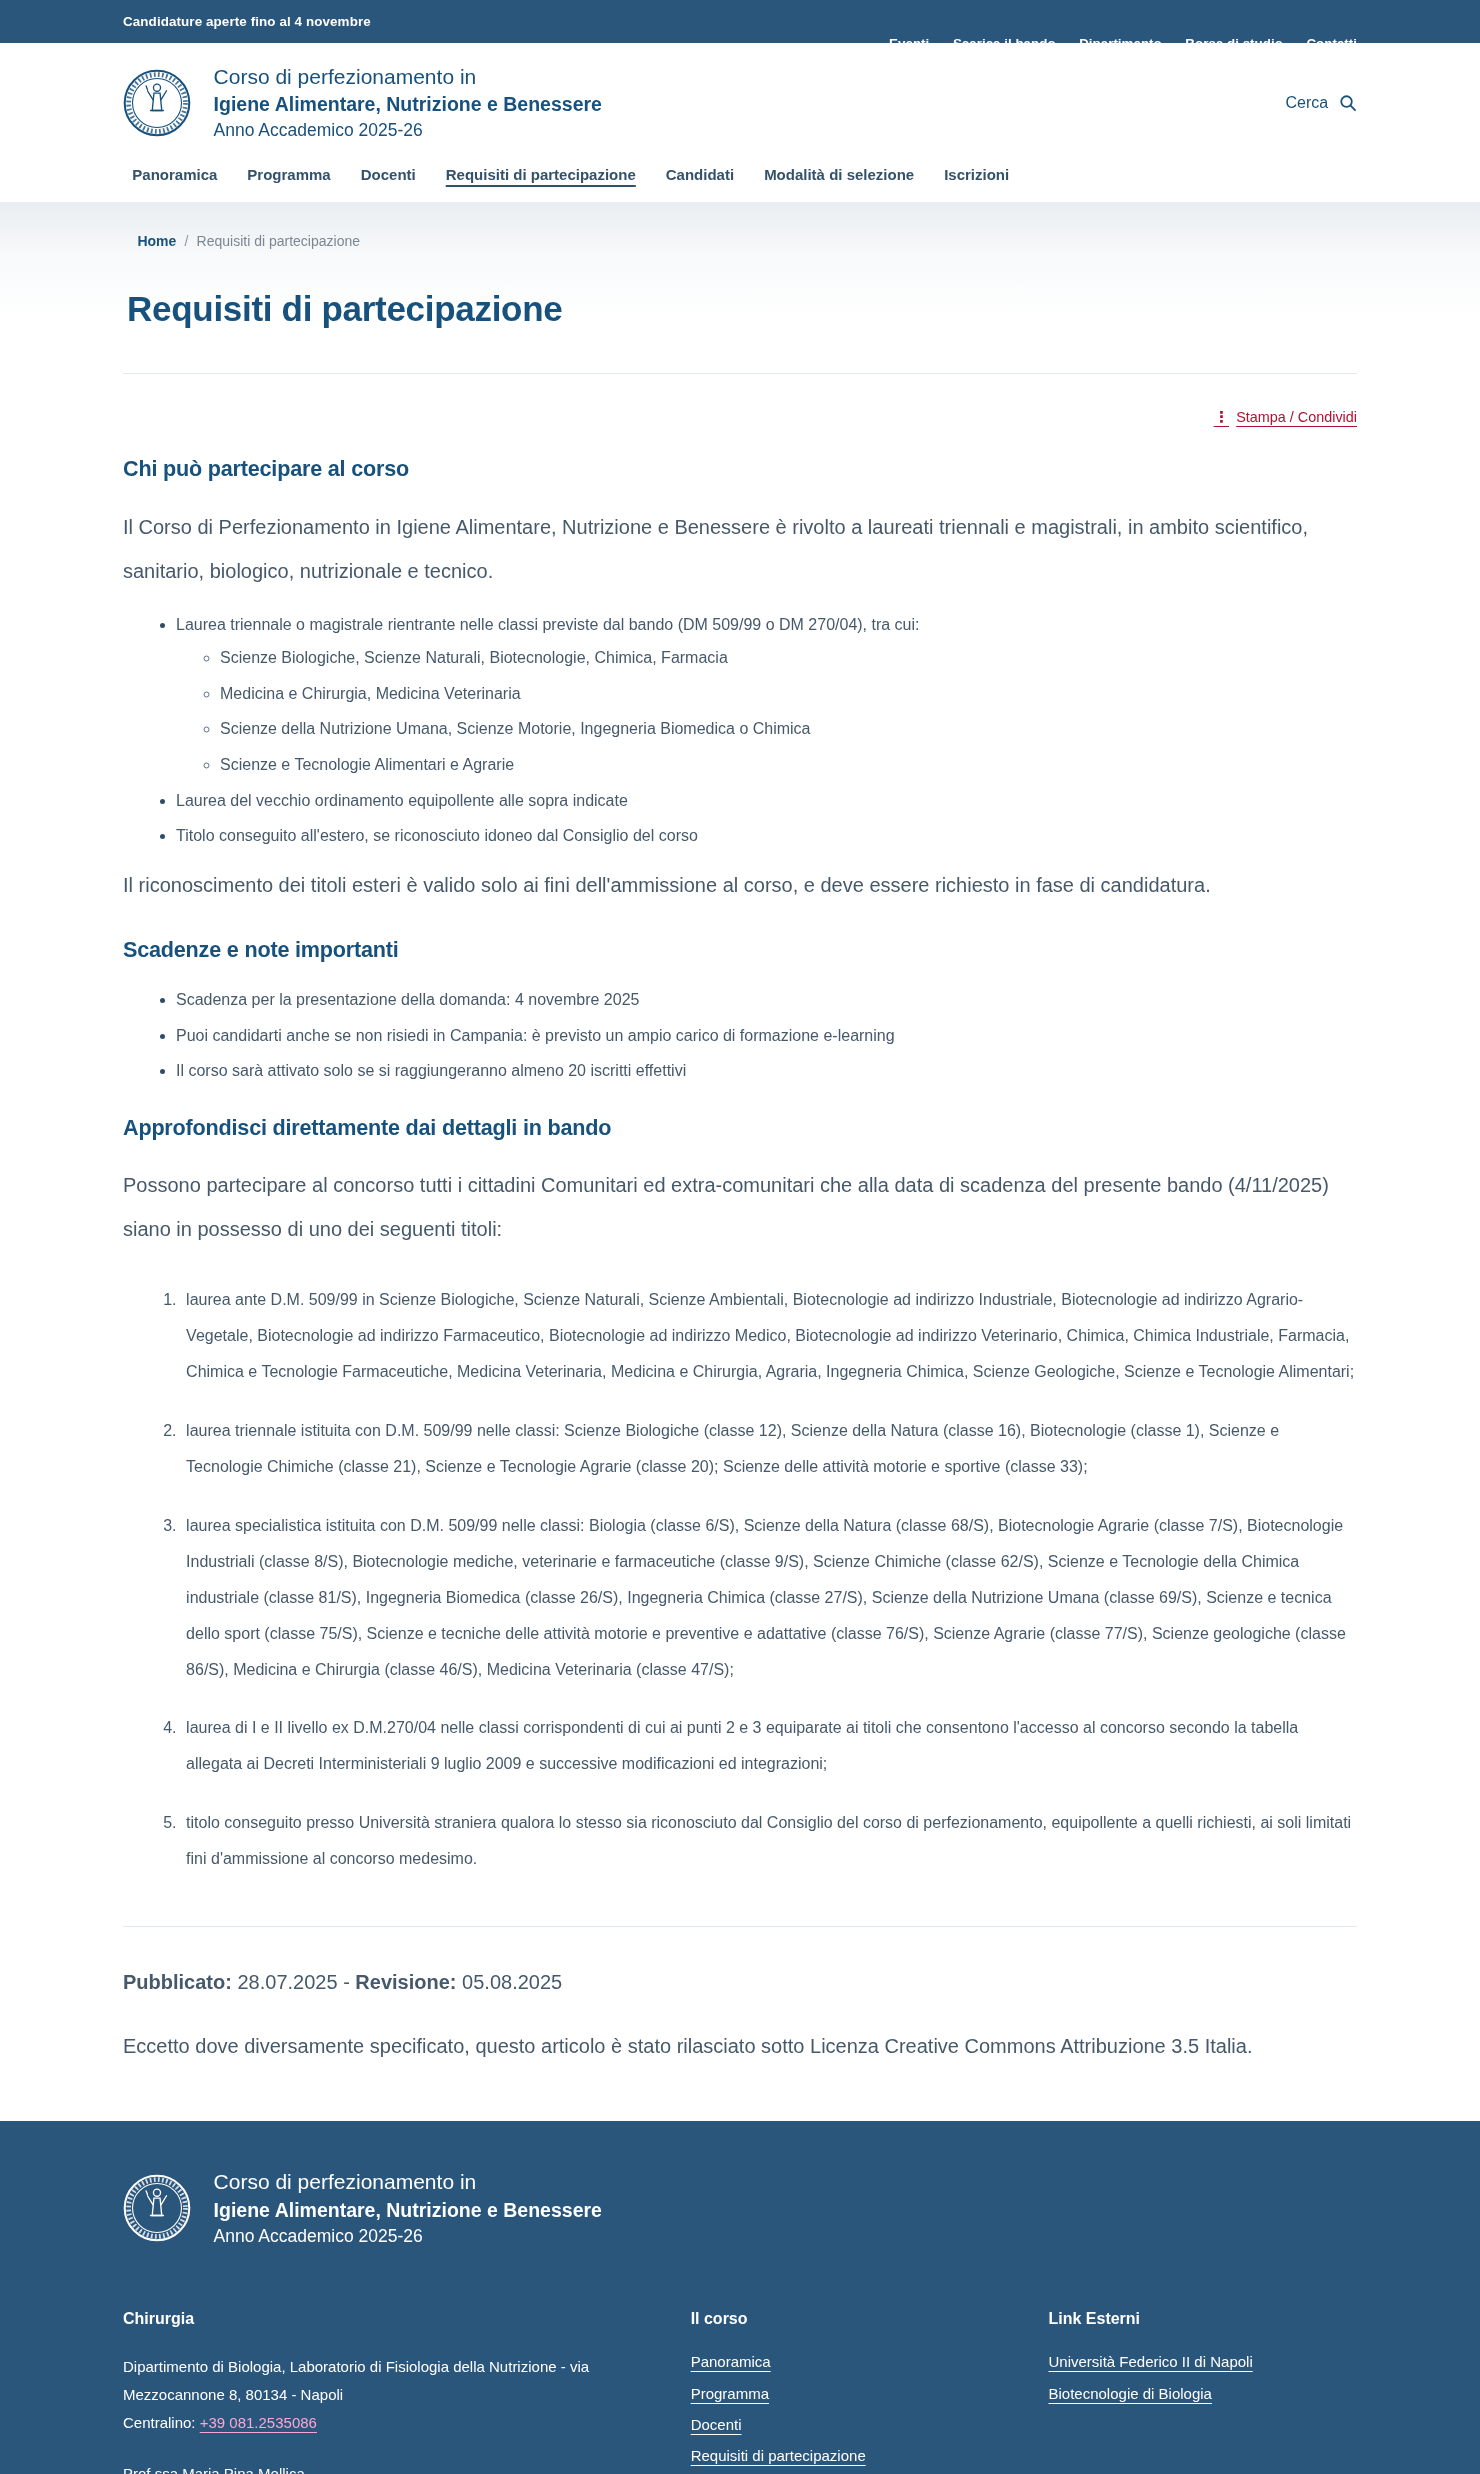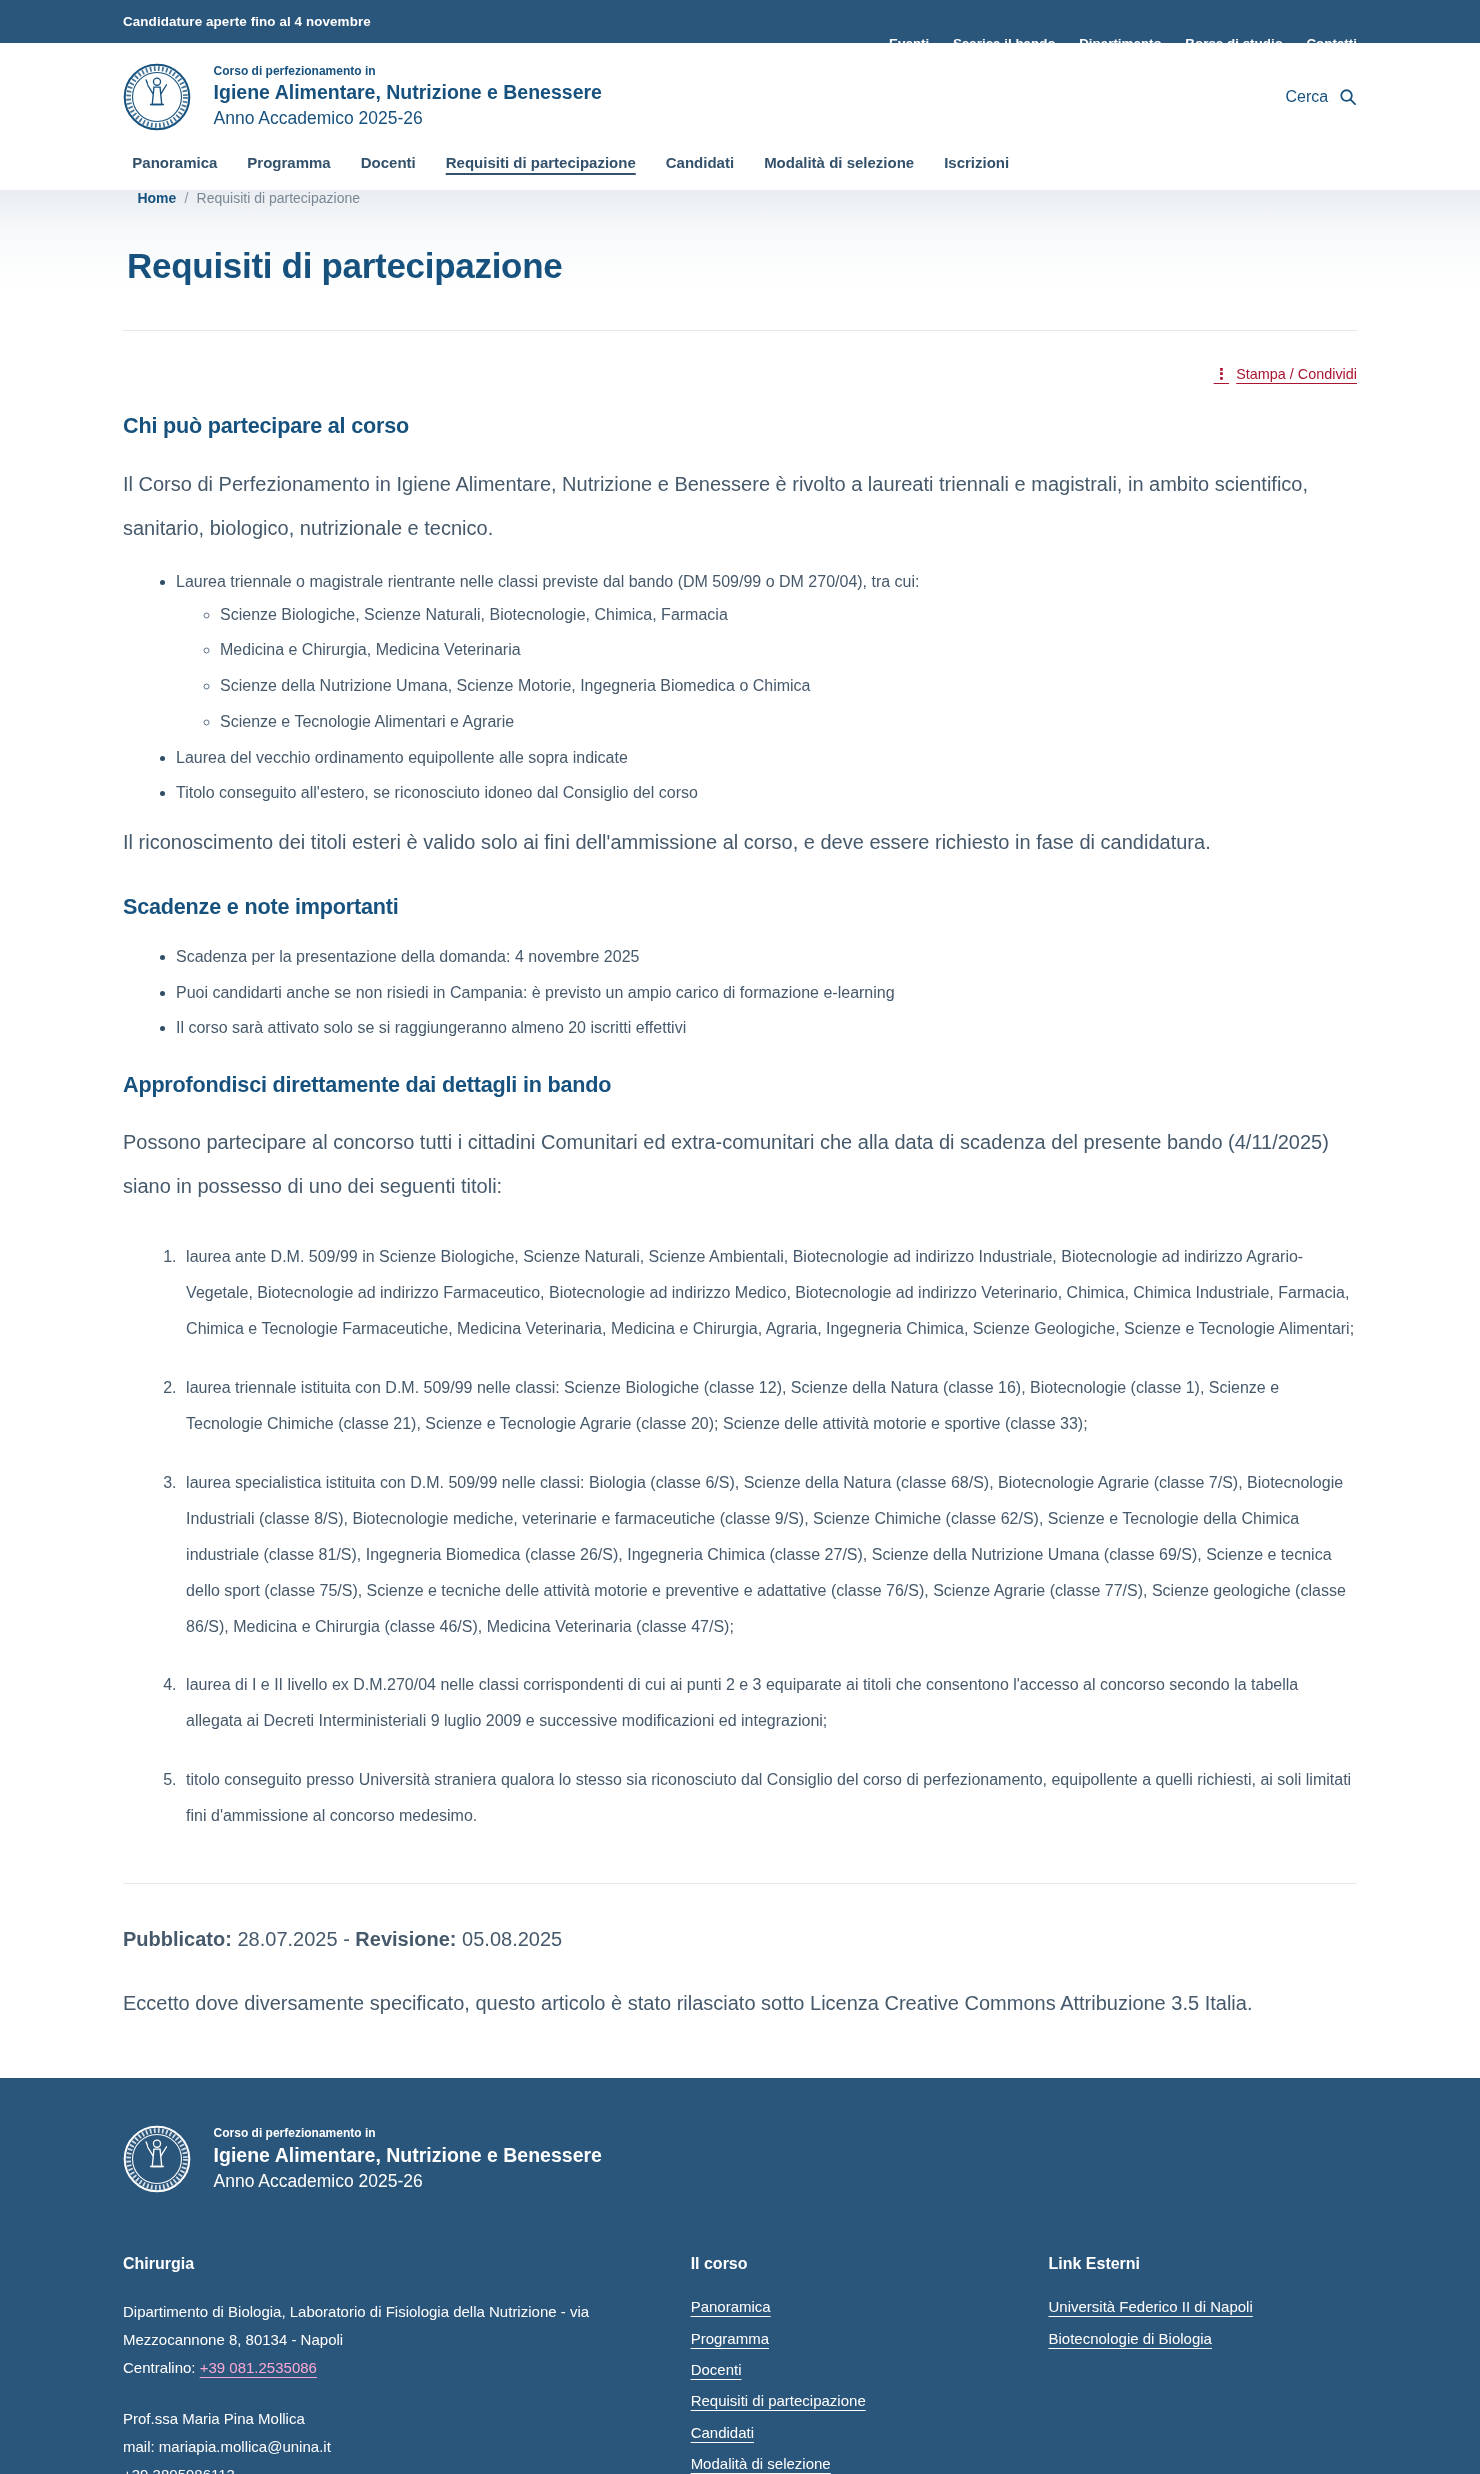--- a/index.html
+++ b/index.html
@@ -28,36 +28,36 @@
   .topbar-menu{ margin-left:auto; display:flex; gap:23.6px;margin-top:44px; }
   .topbar-menu a{ color:#fff; font-size:13.4px; font-weight:700; text-decoration:none; cursor:pointer; }
 
   
   .site-header{ background:#fff; padding-top:19.5px; }
   .header-inner{ display:flex; align-items:center; }
   .brand{ display:flex; align-items:center; gap:22.6px; cursor:pointer; }
   .seal{ width:68px; height:68px; color:var(--navy); flex:0 0 auto; display:block; }
   .seal svg{ width:100%; height:100%; display:block; }
   .brand-text{ color:var(--navy); }
-  .brand-line1{ font-size:12px; font-weight:700; line-height:1.38; }
+  .brand-line1{ font-size:21px; font-weight:400; line-height:1.38; }
   .brand-line2{ font-size:19.5px; font-weight:700; line-height:1.38; }
   .brand-line3{ font-size:17.5px; font-weight:400; line-height:1.38; }
   .search{ margin-left:auto; display:flex; align-items:center; gap:9.3px;
            background:none; border:none; color:var(--navy); font-family:inherit;
            font-size:16px; font-weight:500; cursor:pointer; }
   .search svg{ width:19.5px; height:19.5px; }
 
   
   .main-nav{ display:flex; gap:30px; padding:23.6px 0 15.4px 9.3px; }
   .main-nav a{ color:#33516b; font-size:15px; font-weight:600; text-decoration:none;
                padding-bottom:3.1px; cursor:pointer; white-space:nowrap; }
   .main-nav a.active{ text-decoration:underline; text-underline-offset:5.1px; text-decoration-thickness:1.5px; }
 
   
-  .hero{ background:linear-gradient(180deg,#e9edf1 0%, #f7f9fa 30%, #ffffff 70%); }
+  .hero{ background:linear-gradient(180deg,#e9edf1 0%, #f7f9fa 30%, #ffffff 70%); padding-top:31px; }
   .breadcrumb{ font-size:14px; display:flex; gap:8.2px; align-items:baseline; padding-left:14.4px; }
   .bc-home{ color:var(--navy); font-weight:700; text-decoration:none; cursor:pointer; }
   .bc-sep{ color:#8b98a6; }
   .bc-current{ color:#7b8794; }
   .page-title{ color:var(--navy); font-size:35px; font-weight:700; letter-spacing:-0.3px;
                margin-top:40px; padding-left:4.1px; }
   .hero-divider{ height:1.5px; background:var(--line); margin-top:44px; }
 
   
   .main{ padding-top:34px; }

